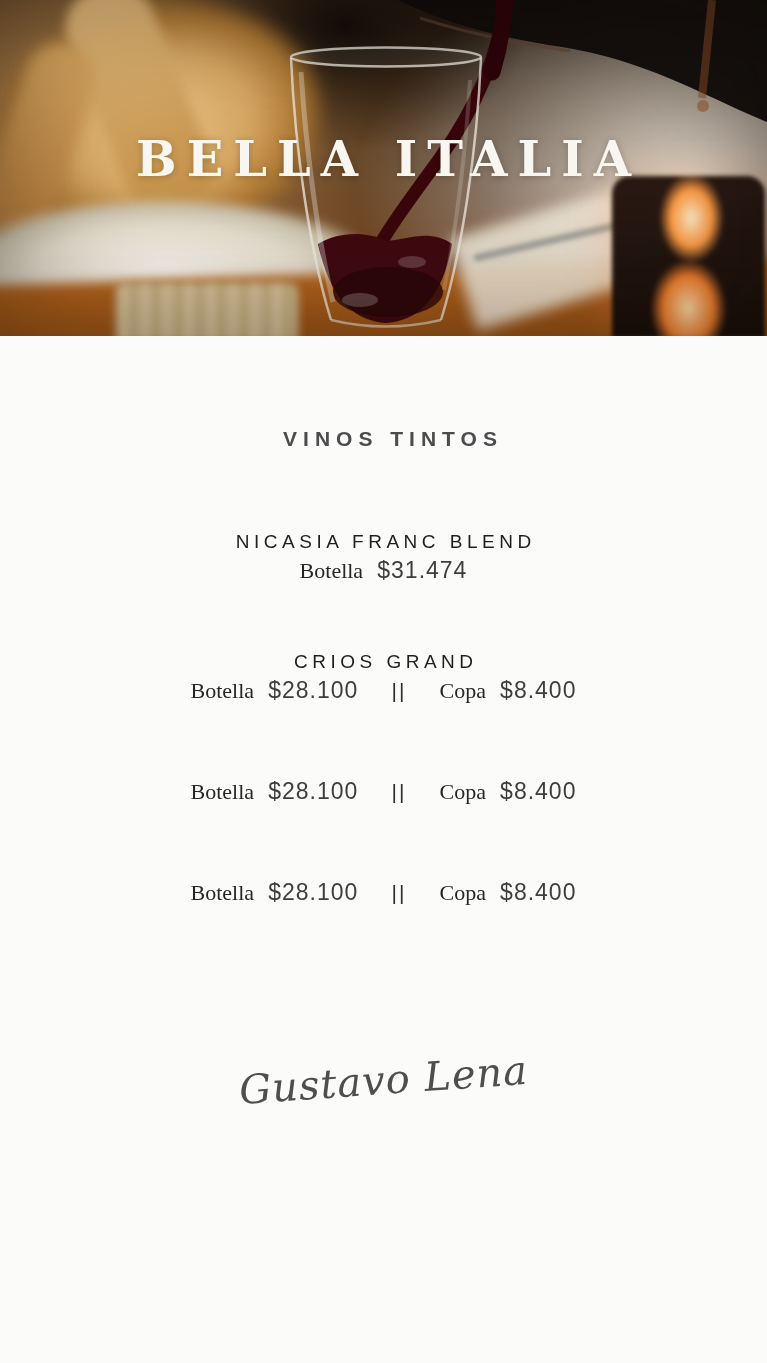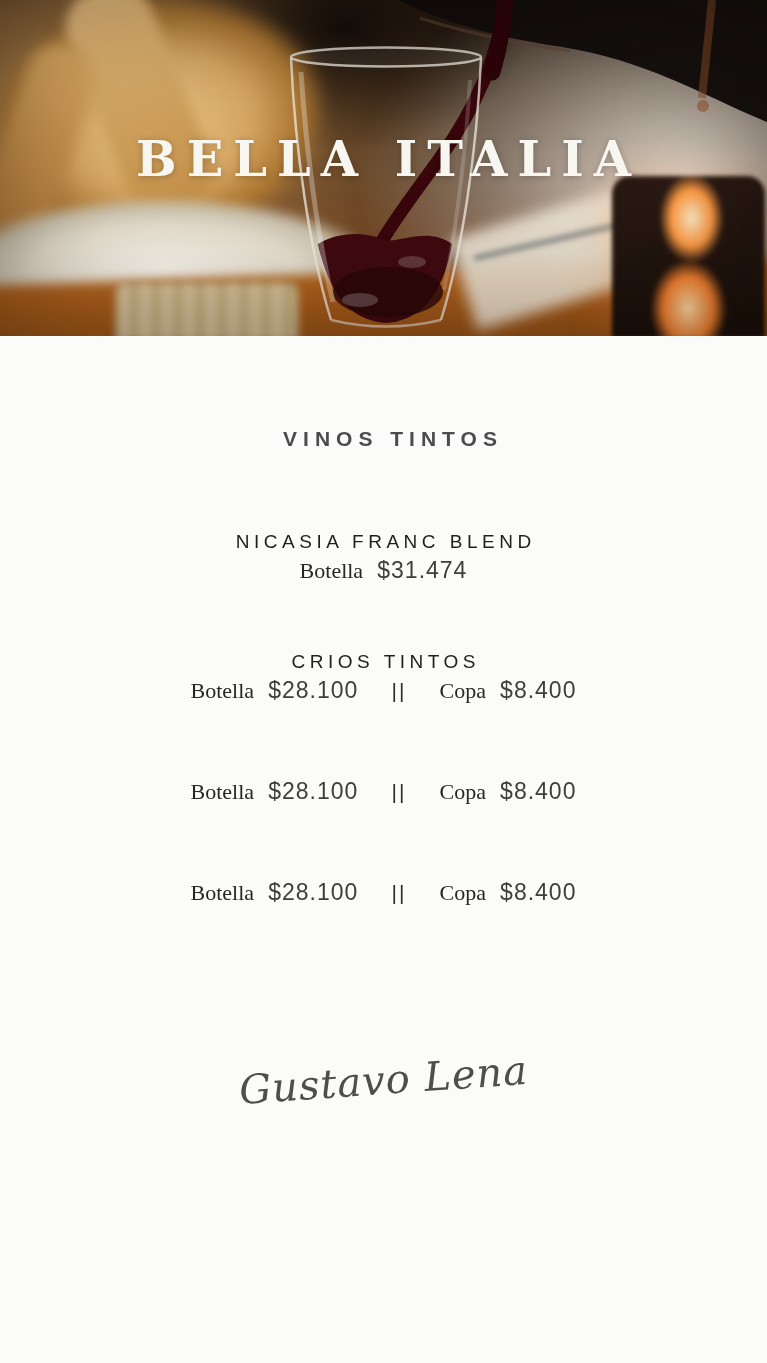--- a/index.html
+++ b/index.html
@@ -153,21 +153,21 @@
       <div class="wine first">
         <div class="wine-name">NICASIA FRANC BLEND</div>
         <div class="wine-prices">
           <span class="price-label">Botella</span>
           <span class="price-value">$31.474</span>
         </div>
       </div>
 
 
       <div class="wine">
-        <div class="wine-name">CRIOS TINTOS</div>
+        <div class="wine-name">CRIOS GRAND</div>
         <div class="wine-prices">
           <span class="price-label">Botella</span>
           <span class="price-value">$28.100</span>
           <span class="price-sep">||</span>
           <span class="price-label">Copa</span>
           <span class="price-value">$8.400</span>
         </div>
       </div>
 
       <div class="wine">

